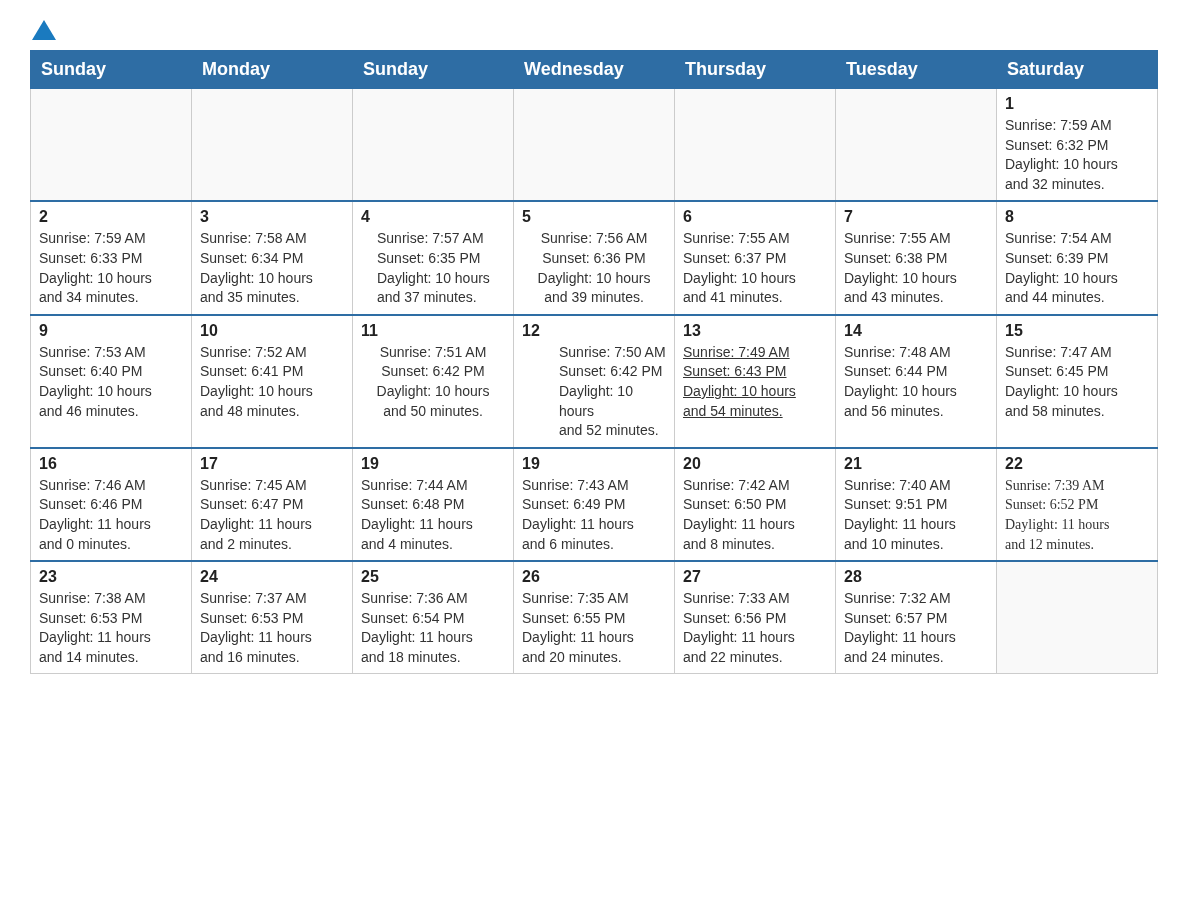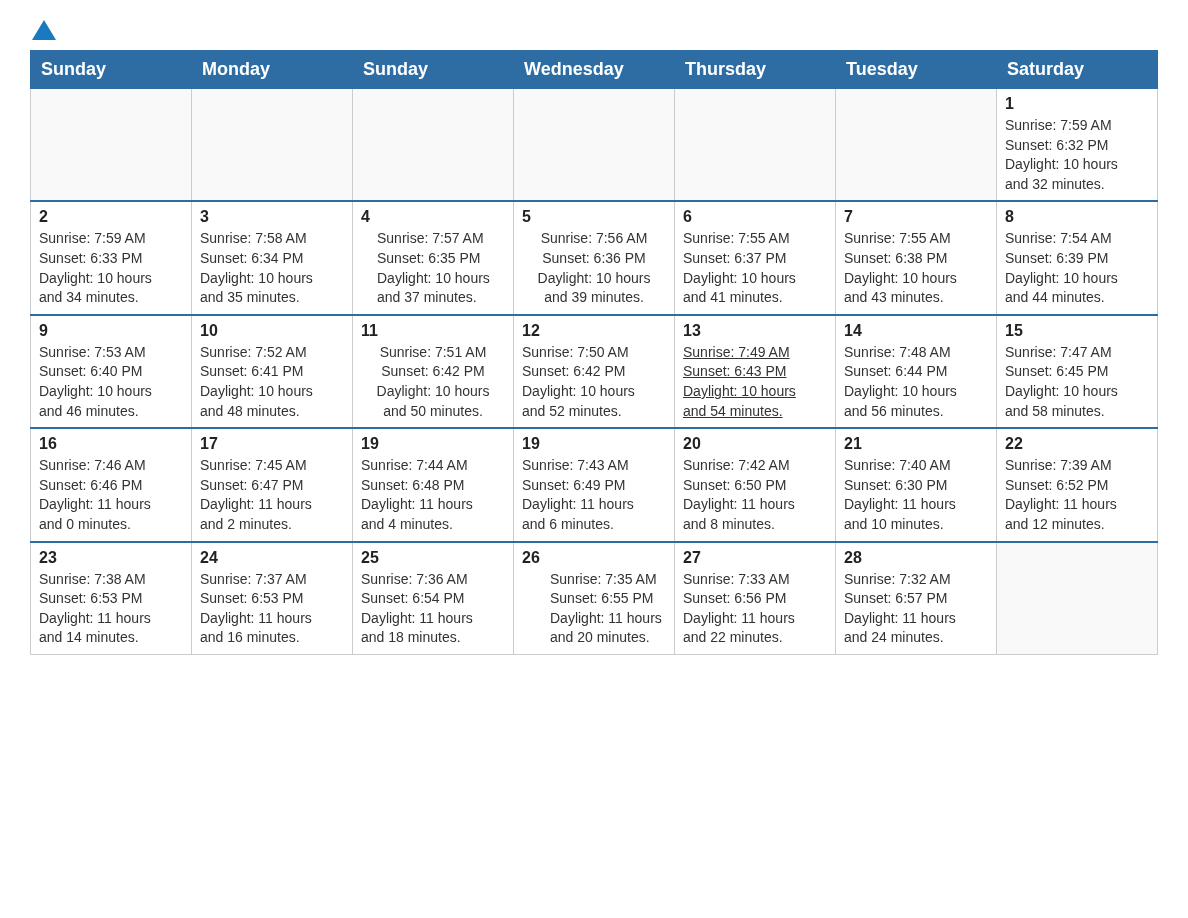--- a/index.html
+++ b/index.html
@@ -212,21 +212,21 @@
         </td>
         <td>
           <span class="day-number">11</span>
           <div class="day-info" style="white-space: pre-line; text-align: center;">Sunrise: 7:51 AM
 Sunset: 6:42 PM
 Daylight: 10 hours
 and 50 minutes.</div>
         </td>
         <td>
           <span class="day-number">12</span>
-          <div class="day-info" style="white-space: pre-line;">Sunrise: 7:50 AM
+          <div class="day-info" style="white-space: pre-line; margin-left: 37px;">Sunrise: 7:50 AM
 Sunset: 6:42 PM
 Daylight: 10 hours
 and 52 minutes.</div>
         </td>
         <td>
           <span class="day-number">13</span>
           <div class="day-info" style="white-space: pre-line; text-decoration: underline;">Sunrise: 7:49 AM
 Sunset: 6:43 PM
 Daylight: 10 hours
 and 54 minutes.</div>
@@ -278,27 +278,27 @@
         <td>
           <span class="day-number">20</span>
           <div class="day-info" style="white-space: pre-line;">Sunrise: 7:42 AM
 Sunset: 6:50 PM
 Daylight: 11 hours
 and 8 minutes.</div>
         </td>
         <td>
           <span class="day-number">21</span>
           <div class="day-info" style="white-space: pre-line;">Sunrise: 7:40 AM
-Sunset: 6:30 PM
+Sunset: 9:51 PM
 Daylight: 11 hours
 and 10 minutes.</div>
         </td>
         <td>
           <span class="day-number">22</span>
-          <div class="day-info" style="white-space: pre-line;">Sunrise: 7:39 AM
+          <div class="day-info" style="white-space: pre-line; font-family: Liberation Serif, serif;">Sunrise: 7:39 AM
 Sunset: 6:52 PM
 Daylight: 11 hours
 and 12 minutes.</div>
         </td>
       </tr>
       <tr class="row-divider">
         <td>
           <span class="day-number">23</span>
           <div class="day-info" style="white-space: pre-line;">Sunrise: 7:38 AM
 Sunset: 6:53 PM
@@ -314,21 +314,21 @@
         </td>
         <td>
           <span class="day-number">25</span>
           <div class="day-info" style="white-space: pre-line;">Sunrise: 7:36 AM
 Sunset: 6:54 PM
 Daylight: 11 hours
 and 18 minutes.</div>
         </td>
         <td>
           <span class="day-number">26</span>
-          <div class="day-info" style="white-space: pre-line; margin-left: 28px;">Sunrise: 7:35 AM
+          <div class="day-info" style="white-space: pre-line;">Sunrise: 7:35 AM
 Sunset: 6:55 PM
 Daylight: 11 hours
 and 20 minutes.</div>
         </td>
         <td>
           <span class="day-number">27</span>
           <div class="day-info" style="white-space: pre-line;">Sunrise: 7:33 AM
 Sunset: 6:56 PM
 Daylight: 11 hours
 and 22 minutes.</div>

